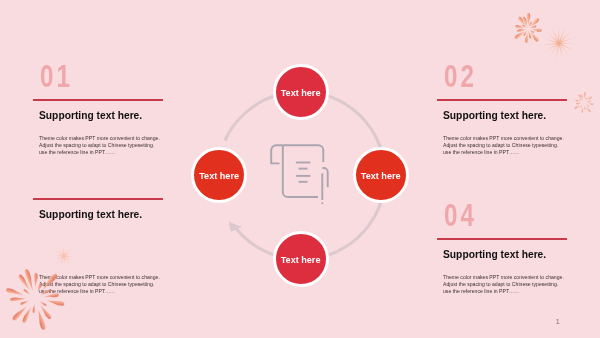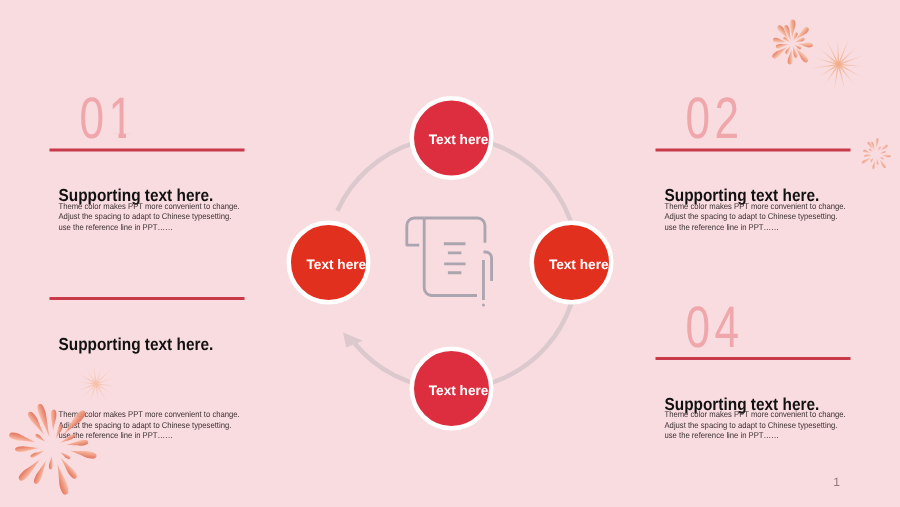--- a/index.html
+++ b/index.html
@@ -9,47 +9,47 @@
        -webkit-font-smoothing:antialiased;}
   .slide{position:relative;width:600px;height:338px;background:#f9dce0;overflow:hidden;
        transform:translateZ(0);}
   .deco{position:absolute;pointer-events:none;}
 
   .slide-title{position:absolute;left:36px;top:28.6px;font-size:18.1px;font-weight:900;
     color:#111;letter-spacing:0px;line-height:1;margin:0;
     text-shadow:0.26px 0 0 #111,-0.26px 0 0 #111,0 0.22px 0 #111,0 -0.22px 0 #111;}
 
   .card{position:absolute;width:168px;}
-  .card .num{font-size:39px;font-weight:400;color:#efa7ab;line-height:1;
-    letter-spacing:0px;margin:0 0 0 20px;height:40px;position:relative;}
+  .card .num{font-size:32px;font-weight:700;color:#efa7ab;line-height:1;
+    letter-spacing:0px;margin:0 0 0 7px;height:40px;position:relative;}
   .card .num > i{font-style:normal;position:absolute;left:0;top:-3px;
     display:inline-block;transform:scaleX(.755);transform-origin:left top;letter-spacing:4px;}
   .card .num-mask{position:absolute;top:25.7px;height:8.5px;background:#f9dce0;}
   .card .num-mask.ml{left:19.8px;width:5.9px;}
   .card .num-mask.mr{left:30.6px;width:6px;}
   .card .rule{width:130px;height:1.5px;background:#c8394a;margin-top:-4px;}
-  .card .head{font-size:11.6px;font-weight:700;color:#111;margin:24px 0 0 6px;
+  .card .head{font-size:11.6px;font-weight:700;color:#111;margin:8px 0 0 6px;
     letter-spacing:0px;line-height:1;height:12px;position:relative;}
   .card .head > i{font-style:normal;position:absolute;left:0;top:0;white-space:nowrap;
     display:inline-block;transform:scaleX(.885);transform-origin:left top;}
   .card .body{font-size:5.6px;color:#3b3033;margin:0;line-height:7.2px;
     position:absolute;left:6px;top:72px;width:160px;white-space:nowrap;
     transform:scaleX(.915);transform-origin:left top;}
 
   .c1{left:33px;top:63px;}
   .c2{left:437px;top:63px;}
   .c3{left:33px;top:202px;}
   .c4{left:437px;top:202px;}
 
   .diagram{position:absolute;left:196px;top:58px;width:210px;height:236px;}
   .cycle-arc{position:absolute;left:0;top:0;}
   .doc-icon{position:absolute;left:73px;top:85px;}
   .node{position:absolute;width:50px;height:50px;border-radius:50%;
     background:#dd2e3f;border:3.4px solid #fff;box-sizing:content-box;
-    display:flex;align-items:center;justify-content:flex-end;}
+    display:flex;align-items:center;justify-content:center;}
   .node span{color:#fff;font-size:9.1px;font-weight:700;letter-spacing:0px;position:relative;top:1px;}
   .n-top{left:76.6px;top:5.8px;}
   .n-right{left:156.7px;top:89.2px;background:#e2301e;}
   .n-bottom{left:76.6px;top:173.2px;}
   .n-left{left:-4.9px;top:89.2px;background:#e2301e;}
 
   .pagenum{position:absolute;left:555.5px;top:317.6px;font-size:8px;color:#8f7a7e;line-height:1;}
 </style>
 </head>
 <body>

